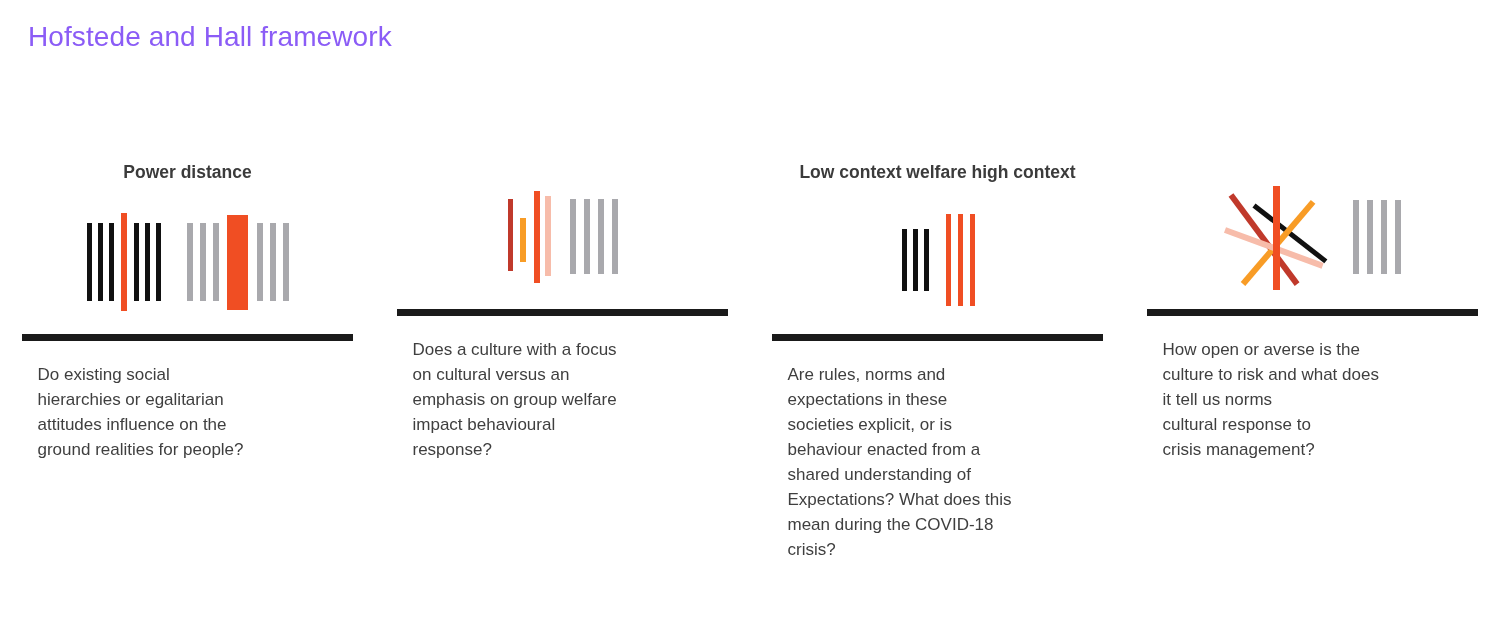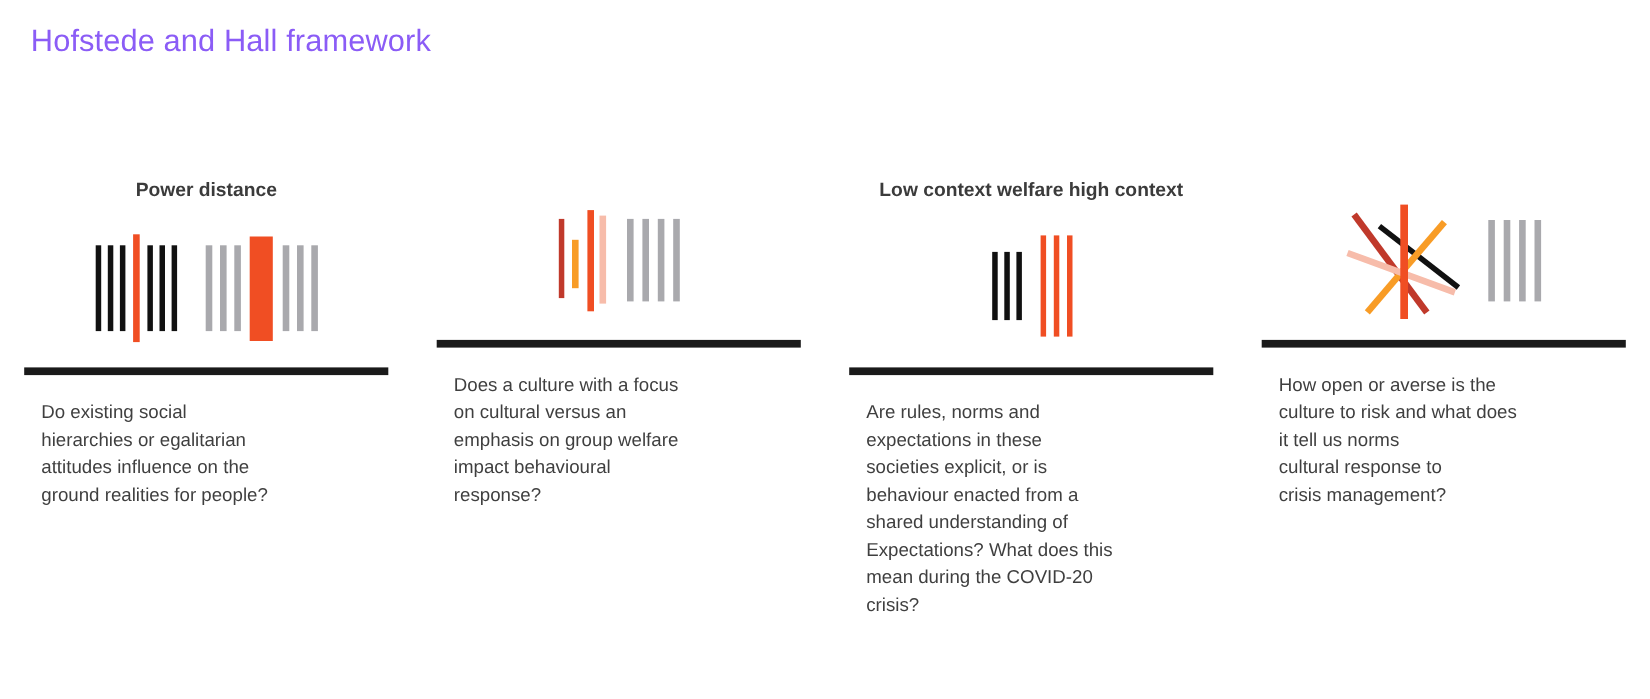--- a/index.html
+++ b/index.html
@@ -153,21 +153,21 @@
         <div class="bar" style="left: 170px; top: 15px; width: 5px; height: 92px; background: rgb(240, 78, 35); bottom: auto;"></div>
         <div class="bar" style="left: 182px; top: 15px; width: 5px; height: 92px; background: rgb(240, 78, 35); bottom: auto;"></div>
       </div>
     <div class="divider"></div>
     <div class="col-body">Are rules, norms and
 expectations in these
 societies explicit, or is
 behaviour enacted from a
 shared understanding of
 Expectations? What does this
-mean during the COVID-20
+mean during the COVID-18
 crisis?</div>
   </div>
 
   <div class="column">
     <div class="icon-area" id="icon-3">
         <div class="line" style="left: 68px; top: 18px; width: 110.802px; height: 6px; background: rgb(192, 57, 43); transform: rotate(53.4404deg);"></div>
         <div class="line" style="left: 91px; top: 28.5px; width: 91.214px; height: 5px; background: rgb(17, 17, 17); transform: rotate(37.875deg);"></div>
         <div class="line" style="left: 80px; top: 107px; width: 107.815px; height: 6px; background: rgb(248, 156, 38); transform: rotate(-49.514deg);"></div>
         <div class="line" style="left: 62px; top: 53px; width: 104.403px; height: 6px; background: rgb(247, 188, 170); transform: rotate(20.1707deg);"></div>
         <div class="bar" style="left: 110px; top: 12px; width: 7px; height: 104px; background: rgb(240, 78, 35); bottom: auto;"></div>

